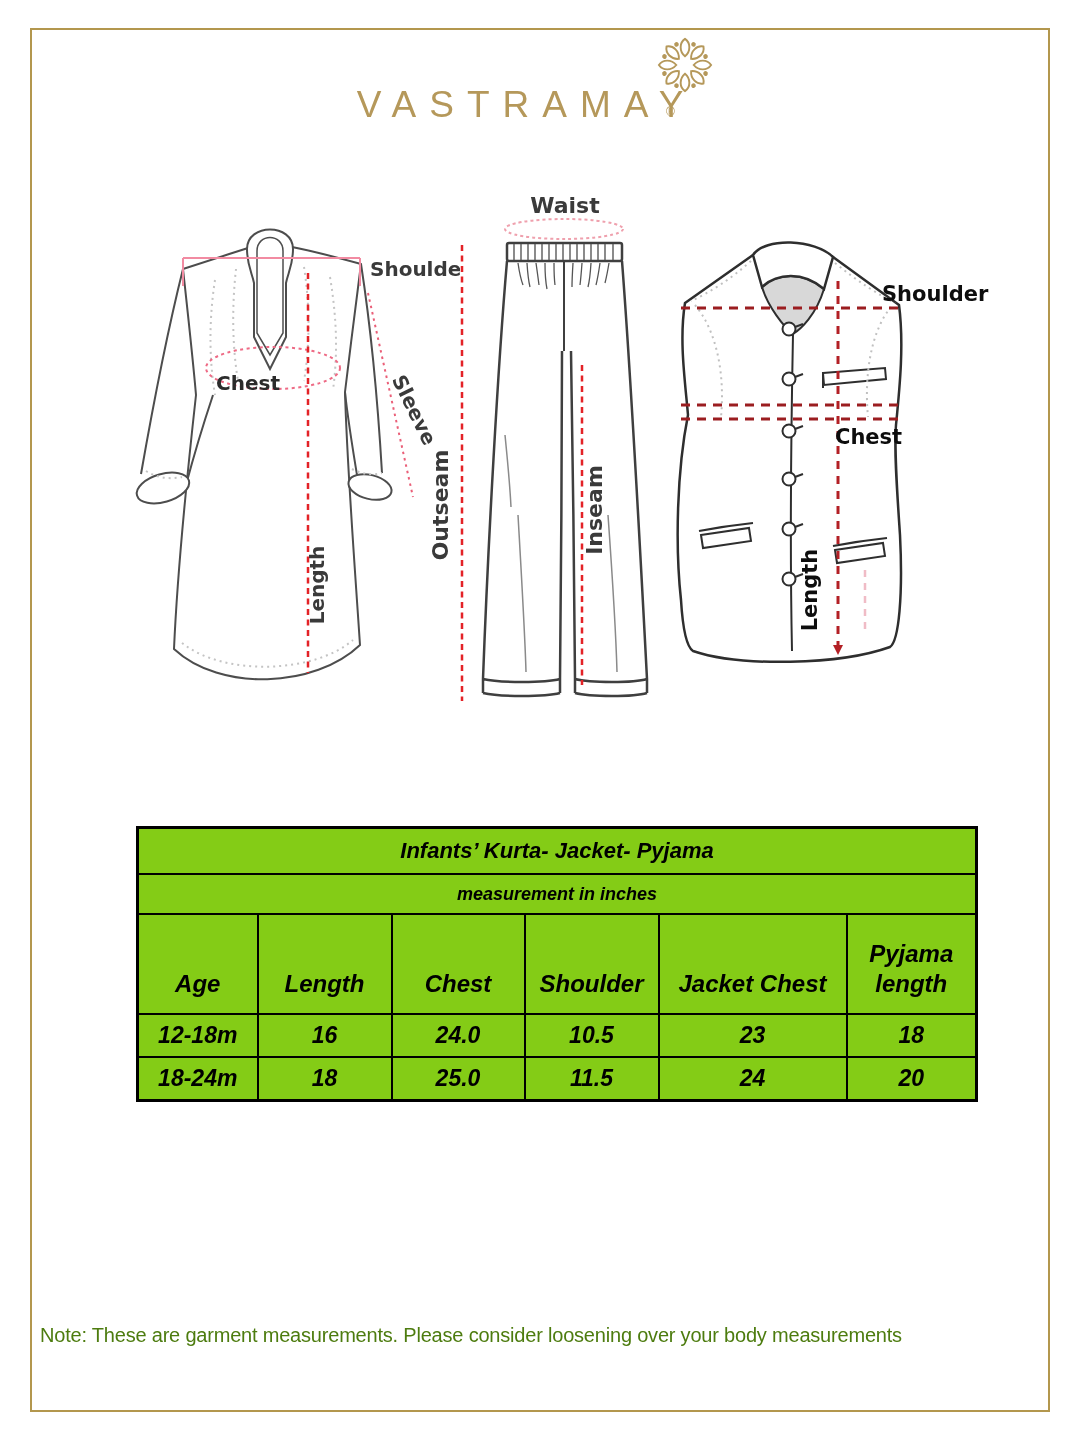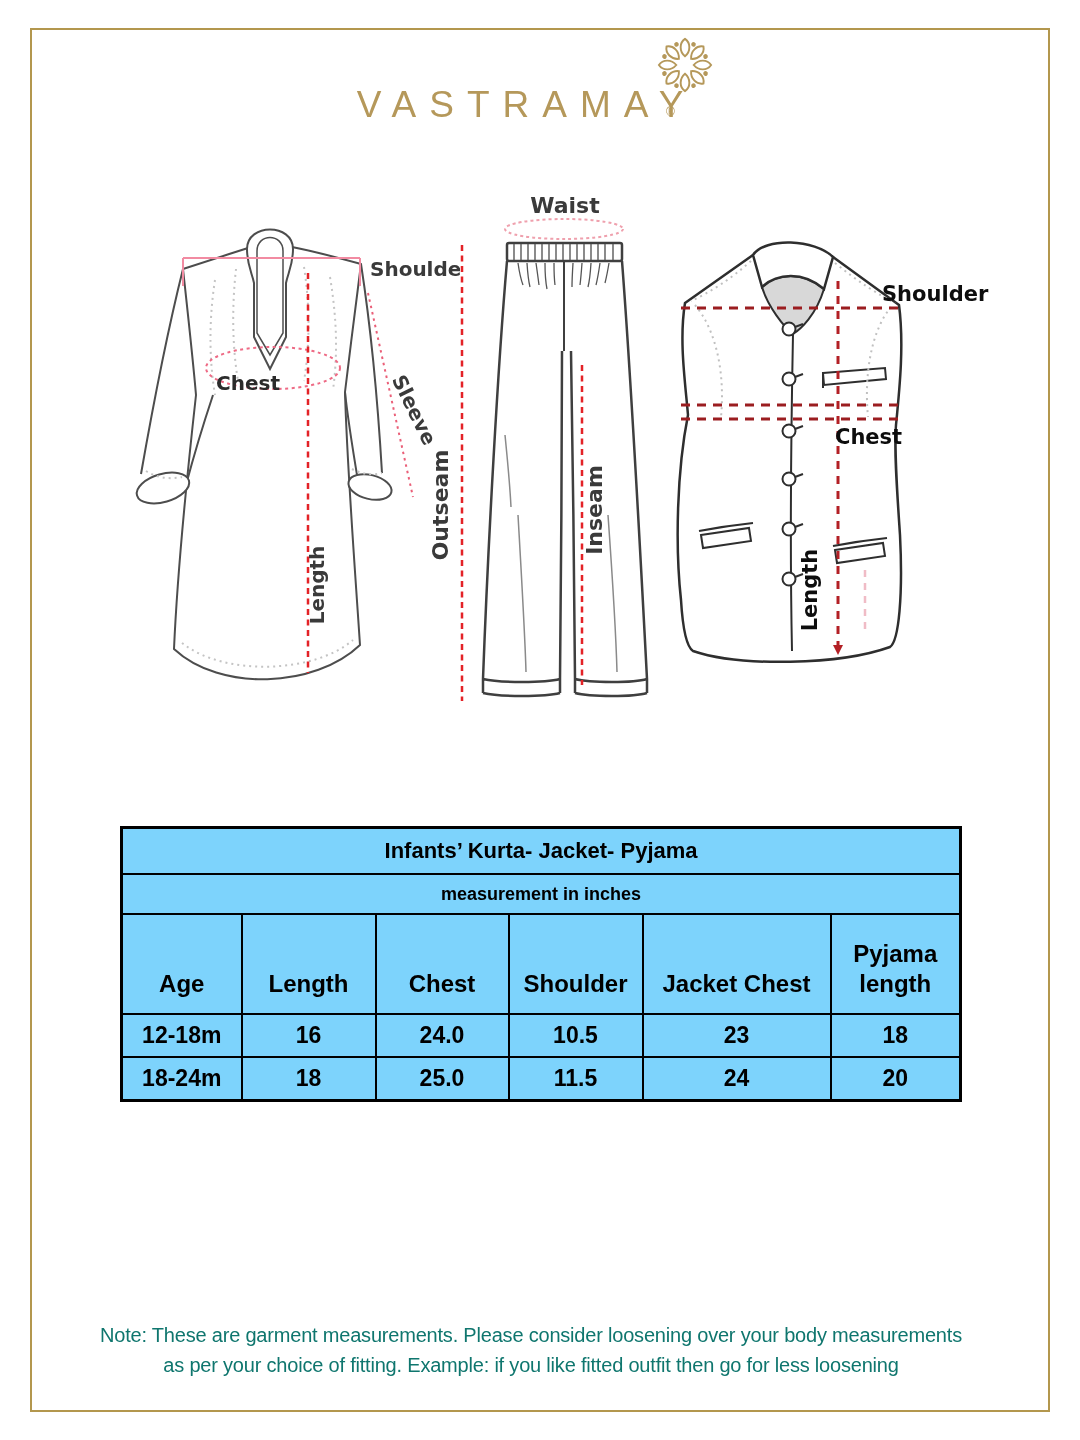--- a/index.html
+++ b/index.html
@@ -16,32 +16,32 @@
   
   .diag{position:absolute;}
   .kurta-svg{left:120px;top:185px;}
   .pyjama-svg{left:430px;top:185px;}
   .jacket-svg{left:665px;top:235px;}
   .diag text{font-family:"DejaVu Sans","Liberation Sans",sans-serif;}
   .lbl{font-size:20px;font-weight:600;fill:#3a3a3a;}
   .lbl-b{font-size:20px;font-weight:700;fill:#2b2b2b;}
   .lbl-blk{font-size:21px;font-weight:700;fill:#0d0d0d;}
   
-  .size-table{position:absolute;left:120px;top:826px;border-collapse:collapse;
-              table-layout:fixed;width:841px;background:#7dd3fc;}
+  .size-table{position:absolute;left:136px;top:826px;border-collapse:collapse;
+              table-layout:fixed;width:841px;background:#84cc16;font-style:italic;}
   .size-table td,.size-table th{border:2px solid #000;text-align:center;
               font-weight:700;color:#000;padding:0;}
   .size-table{border:3px solid #000;}
   .tr-title td{height:44px;font-size:22px;}
   .tr-sub td{height:38px;font-size:18px;}
   .tr-head th{height:84px;font-size:24px;vertical-align:bottom;padding-bottom:14px;line-height:1.25;}
   .tr-data td{height:41px;font-size:23px;vertical-align:middle;}
   
-  .note{position:absolute;left:40px;top:1300px;width:982px;text-align:center;
-        font-size:20px;line-height:30px;color:#0f766e;letter-spacing:-0.2px;
+  .note{position:absolute;left:40px;top:1300px;width:982px;text-align:left;
+        font-size:20px;line-height:30px;color:#4d7c0f;letter-spacing:-0.2px;
         font-family:"Liberation Sans",sans-serif;}
 </style>
 </head>
 <body>
 
 <div class="page">
   <div class="frame"></div>
 
   <header>
     <div class="logo-text">VASTRAMAY</div>
@@ -235,15 +235,14 @@
         <td>25.0</td>
         <td>11.5</td>
         <td>24</td>
         <td>20</td>
       </tr>
     </tbody>
   </table>
 
   <p class="note">
     <span>Note: These are garment measurements. Please consider loosening over your body measurements</span><br>
-    <span>as per your choice of fitting. Example: if you like fitted outfit then go for less loosening</span>
   </p>
 </div>
 
 </body></html>

